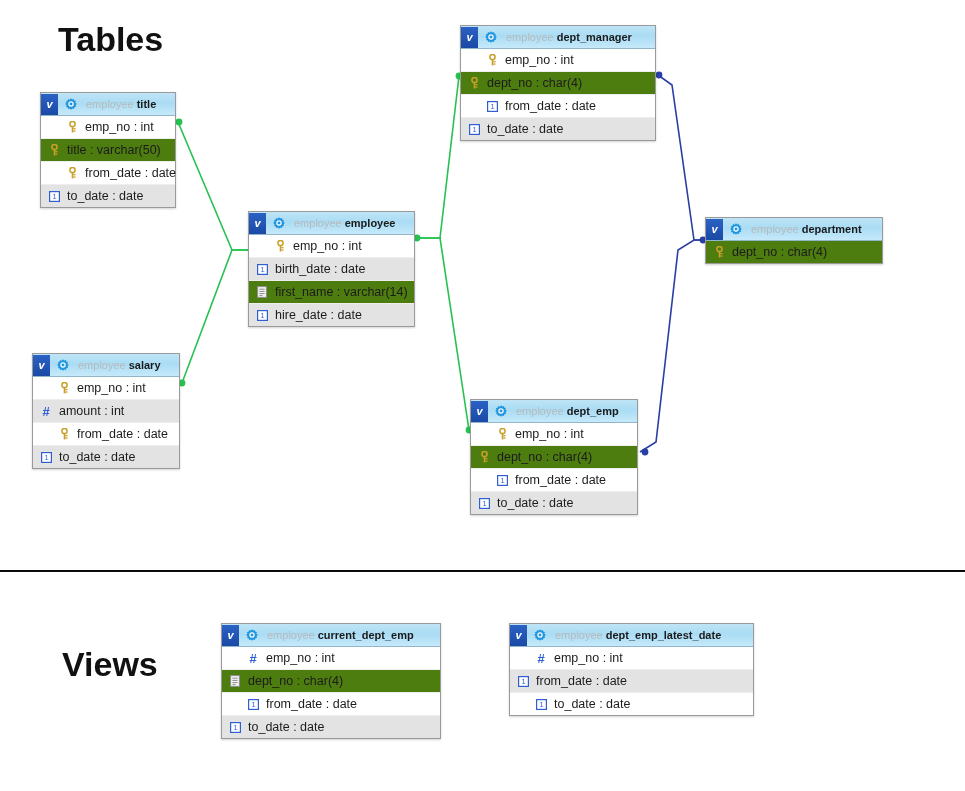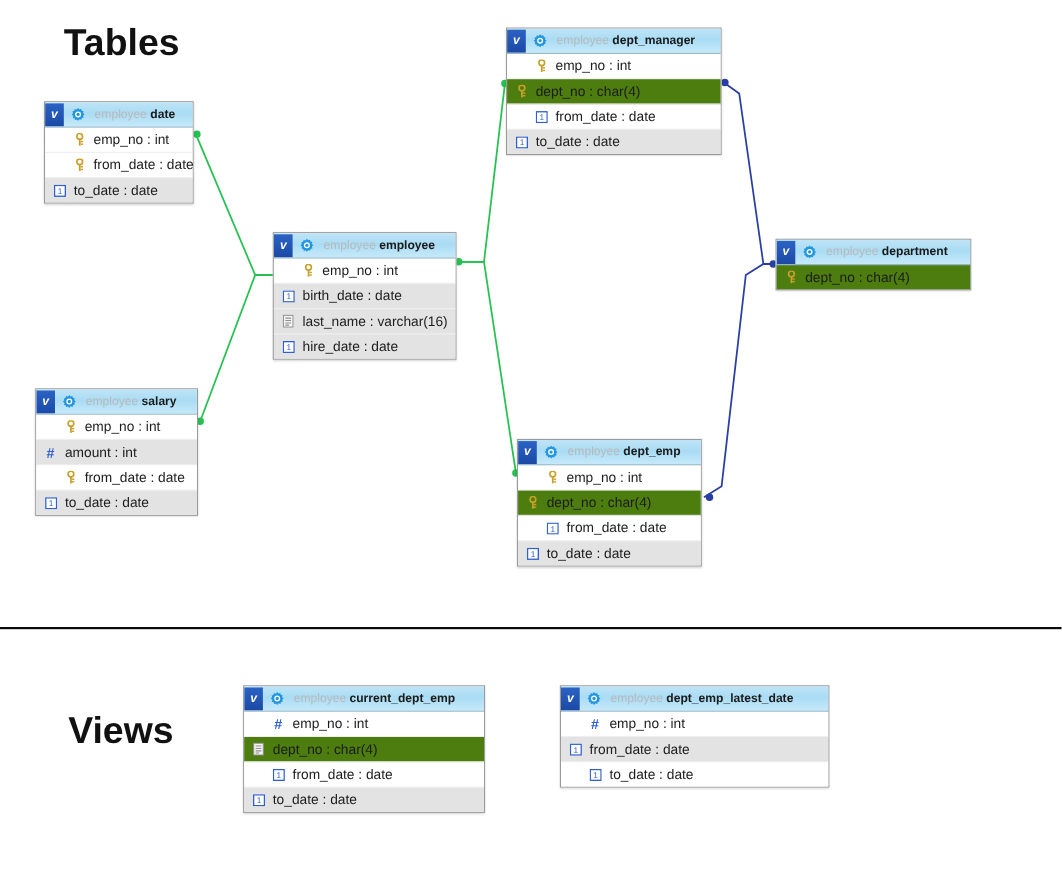--- a/index.html
+++ b/index.html
@@ -111,32 +111,43 @@
       <div class="entity" style="left: 40px; top: 92px; width: 136px;">
         <div class="ent-header">
           <span class="vbadge">v</span>
           <span class="gear">
             <svg viewBox="0 0 16 16" width="14" height="14">
               <path fill="#2196e0" d="M8 1.3l1.3 1.5 1.9-.6.5 1.9 1.9.5-.6 1.9L14.7 8l-1.5 1.3.6 1.9-1.9.5-.5 1.9-1.9-.6L8 14.7l-1.3-1.5-1.9.6-.5-1.9-1.9-.5.6-1.9L1.3 8l1.5-1.3-.6-1.9 1.9-.5.5-1.9 1.9.6z"></path>
               <circle cx="8" cy="8" r="3.1" fill="#ffffff"></circle>
               <circle cx="8" cy="8" r="1.7" fill="#2196e0"></circle>
             </svg>
           </span>
-          <span class="hdr-text"><span class="hdr-schema">employee</span><span class="hdr-name">date</span></span>
-        </div>
-        <div class="col white">
-          <span class="col-icon ic-key">
-            <svg viewBox="0 0 11 12">
-              <circle cx="5.5" cy="3" r="2.6" fill="none" stroke="#c8a02a" stroke-width="1.5"></circle>
-              <rect x="4.7" y="5" width="1.6" height="6.5" fill="#c8a02a"></rect>
-              <rect x="6.3" y="7" width="2.2" height="1.3" fill="#c8a02a"></rect>
-              <rect x="6.3" y="9.4" width="2.2" height="1.3" fill="#c8a02a"></rect>
-            </svg>
-          </span>
-          <span class="col-label">emp_no : int</span>
+          <span class="hdr-text"><span class="hdr-schema">employee</span><span class="hdr-name">title</span></span>
+        </div>
+        <div class="col white">
+          <span class="col-icon ic-key">
+            <svg viewBox="0 0 11 12">
+              <circle cx="5.5" cy="3" r="2.6" fill="none" stroke="#c8a02a" stroke-width="1.5"></circle>
+              <rect x="4.7" y="5" width="1.6" height="6.5" fill="#c8a02a"></rect>
+              <rect x="6.3" y="7" width="2.2" height="1.3" fill="#c8a02a"></rect>
+              <rect x="6.3" y="9.4" width="2.2" height="1.3" fill="#c8a02a"></rect>
+            </svg>
+          </span>
+          <span class="col-label">emp_no : int</span>
+        </div>
+        <div class="col pink">
+          <span class="col-icon ic-key">
+            <svg viewBox="0 0 11 12">
+              <circle cx="5.5" cy="3" r="2.6" fill="none" stroke="#c8a02a" stroke-width="1.5"></circle>
+              <rect x="4.7" y="5" width="1.6" height="6.5" fill="#c8a02a"></rect>
+              <rect x="6.3" y="7" width="2.2" height="1.3" fill="#c8a02a"></rect>
+              <rect x="6.3" y="9.4" width="2.2" height="1.3" fill="#c8a02a"></rect>
+            </svg>
+          </span>
+          <span class="col-label">title : varchar(50)</span>
         </div>
         <div class="col white">
           <span class="col-icon ic-key">
             <svg viewBox="0 0 11 12">
               <circle cx="5.5" cy="3" r="2.6" fill="none" stroke="#c8a02a" stroke-width="1.5"></circle>
               <rect x="4.7" y="5" width="1.6" height="6.5" fill="#c8a02a"></rect>
               <rect x="6.3" y="7" width="2.2" height="1.3" fill="#c8a02a"></rect>
               <rect x="6.3" y="9.4" width="2.2" height="1.3" fill="#c8a02a"></rect>
             </svg>
           </span>
@@ -225,31 +236,31 @@
         </div>
         <div class="col gray">
           <span class="col-icon ic-date">
             <svg viewBox="0 0 11 11">
               <rect x="0.6" y="0.6" width="9.8" height="9.8" fill="#ffffff" stroke="#2f5fd0" stroke-width="1.2"></rect>
               <text x="5.5" y="8.2" font-size="7.5" text-anchor="middle" fill="#2f5fd0" font-family="Liberation Sans, sans-serif">1</text>
             </svg>
           </span>
           <span class="col-label">birth_date : date</span>
         </div>
-        <div class="col gray">
+        <div class="col pink">
           <span class="col-icon ic-text">
             <svg viewBox="0 0 10 12">
               <rect x="0.6" y="0.6" width="8.8" height="10.8" fill="#f4f4f4" stroke="#8d8d8d" stroke-width="1"></rect>
               <line x1="2.4" y1="3.2" x2="7.6" y2="3.2" stroke="#8d8d8d" stroke-width="1"></line>
               <line x1="2.4" y1="5.4" x2="7.6" y2="5.4" stroke="#8d8d8d" stroke-width="1"></line>
               <line x1="2.4" y1="7.6" x2="7.6" y2="7.6" stroke="#8d8d8d" stroke-width="1"></line>
               <line x1="2.4" y1="9.6" x2="5.6" y2="9.6" stroke="#8d8d8d" stroke-width="1"></line>
             </svg>
           </span>
-          <span class="col-label">last_name : varchar(16)</span>
+          <span class="col-label">first_name : varchar(14)</span>
         </div>
         <div class="col gray">
           <span class="col-icon ic-date">
             <svg viewBox="0 0 11 11">
               <rect x="0.6" y="0.6" width="9.8" height="9.8" fill="#ffffff" stroke="#2f5fd0" stroke-width="1.2"></rect>
               <text x="5.5" y="8.2" font-size="7.5" text-anchor="middle" fill="#2f5fd0" font-family="Liberation Sans, sans-serif">1</text>
             </svg>
           </span>
           <span class="col-label">hire_date : date</span>
         </div>

